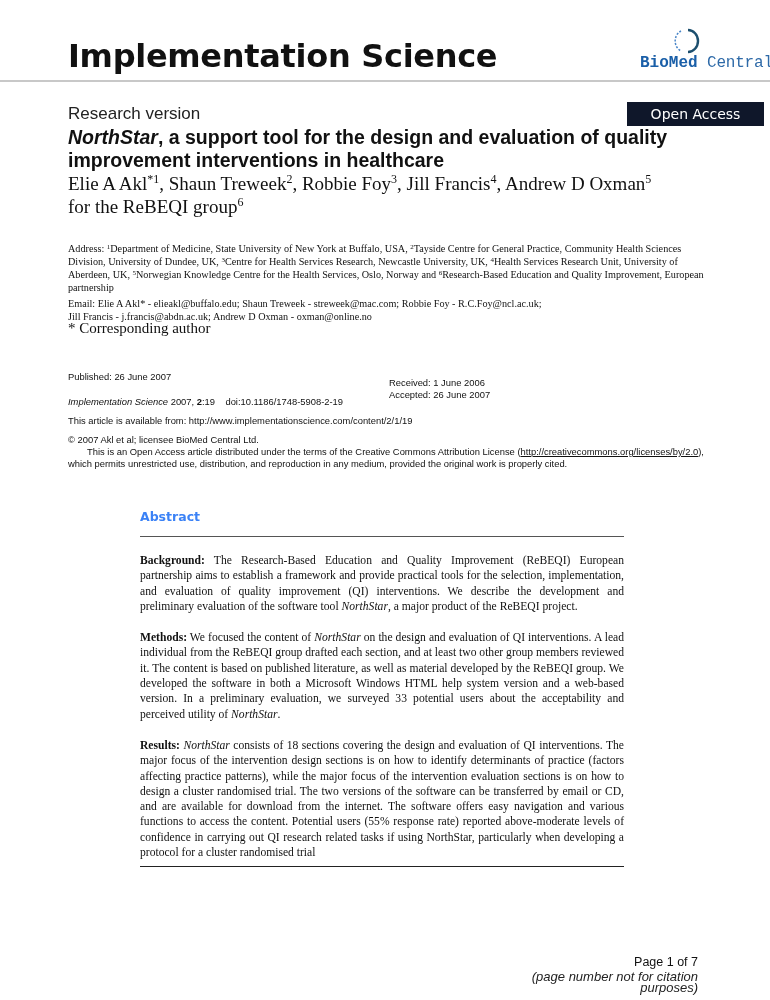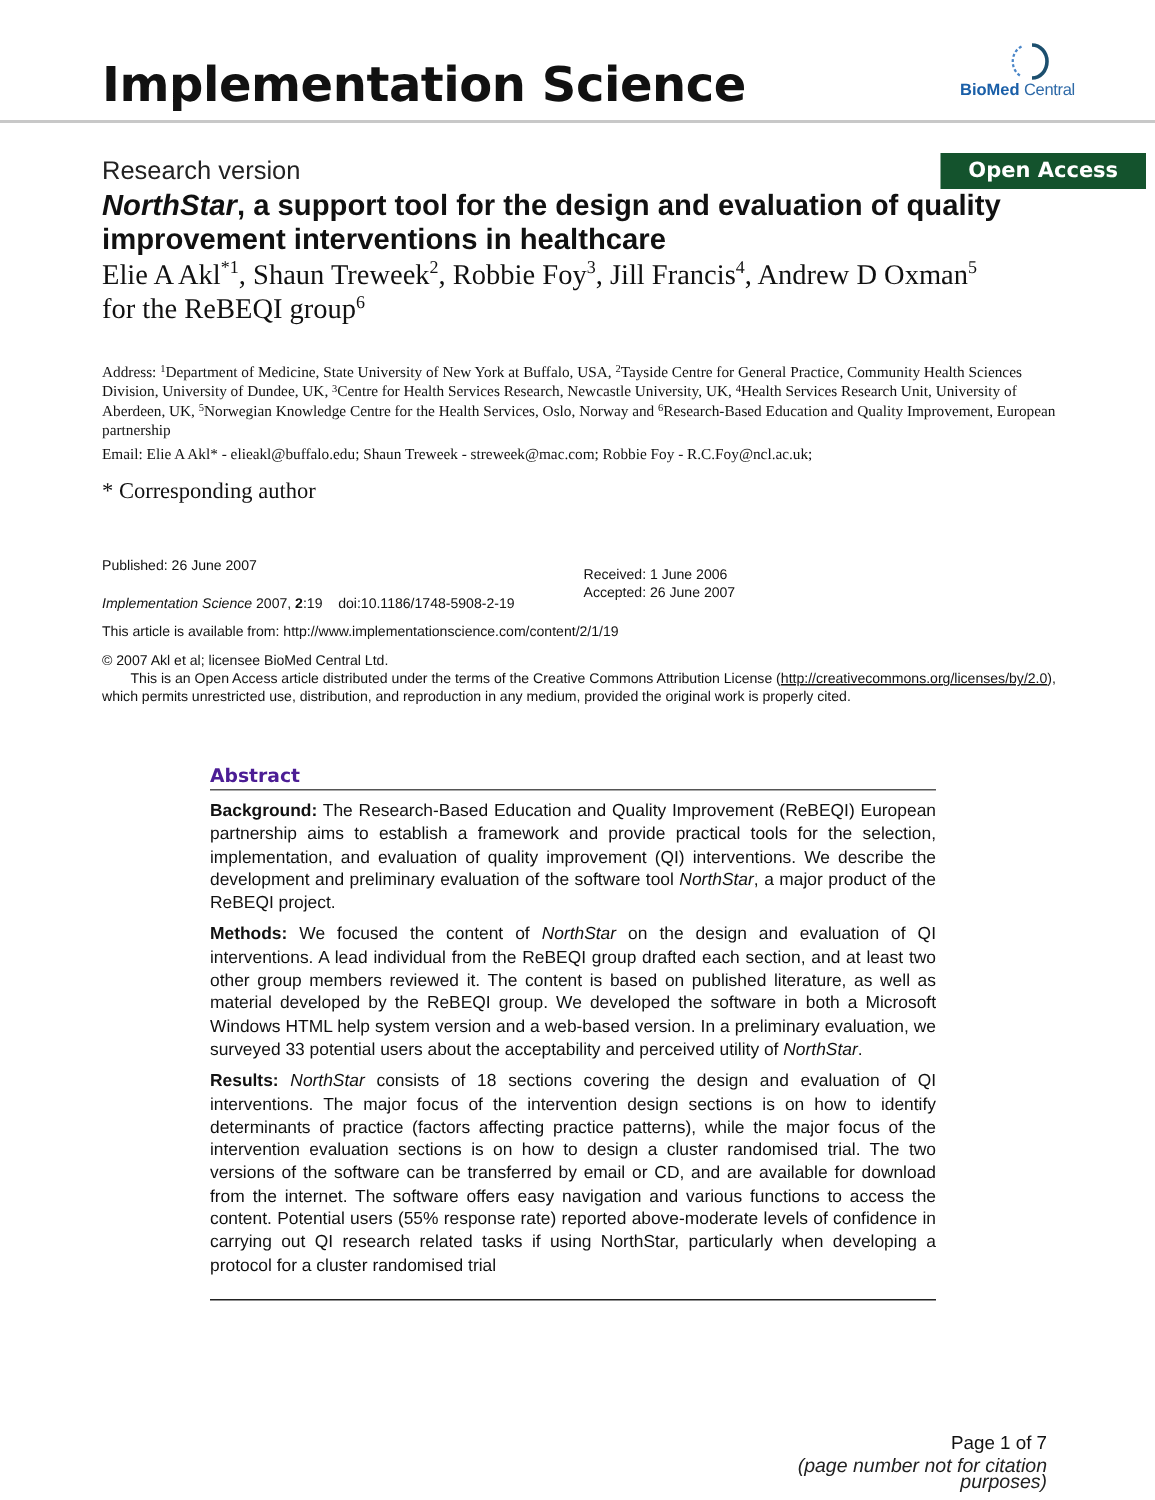--- a/index.html
+++ b/index.html
@@ -46,23 +46,23 @@
       position: absolute;
       left: 30px;
       top: 0;
     }
     .bmc-text {
       position: absolute;
       left: 0;
       top: 26px;
       width: 90px;
       text-align: left;
-      font-size: 11px;
+      font-size: 16px;
       white-space: nowrap;
-      font-family: Liberation Sans, sans-serif;
+      font-family: Liberation Mono, monospace;
     }
     .bmc-bio {
       color: #1a5fa8;
       font-weight: bold;
     }
     .bmc-central {
       color: #2e6aa8;
       letter-spacing: -0.2px;
     }
     .article-type {
@@ -73,24 +73,24 @@
       font-size: 17px;
       color: #222;
       line-height: 20px;
     }
     .open-access {
       position: absolute;
       left: 627px;
       top: 102px;
       width: 137px;
       height: 24px;
-      background: #14532d;
+      background: #0f172a;
       color: #fff;
       font-family: "DejaVu Sans", sans-serif;
-      font-weight: bold;
+      font-weight: normal;
       font-size: 14px;
       line-height: 24px;
       text-align: center;
     }
     .article-title {
       position: absolute;
       left: 68px;
       top: 126px;
       width: 640px;
       font-family: "Liberation Sans", sans-serif;
@@ -164,31 +164,31 @@
       position: absolute;
       left: 140px;
       top: 509px;
       width: 484px;
     }
     .abstract-heading {
       font-family: "DejaVu Sans", sans-serif;
       font-weight: bold;
       font-size: 12.5px;
       line-height: 16px;
-      color: #4c1d95;
-      padding-bottom: 1px;
+      color: #3b82f6;
+      padding-bottom: 11px;
       border-bottom: 1px solid #555;
     }
     .abs-para {
-      font-family: Liberation Sans, sans-serif;
+      font-family: Liberation Serif, serif;
       font-size: 11.6px;
       line-height: 15.3px;
       text-align: justify;
       color: #111;
-      margin: 6px 0 6px 0;
+      margin: 16px 0 6px 0;
     }
     .abs-label {
       font-weight: bold;
     }
     .abs-para em { font-style: italic; }
     .abstract-bottom-rule {
       position: absolute;
       left: 140px;
       top: 866px;
       width: 484px;
@@ -247,20 +247,21 @@
   <span>Robbie Foy</span><sup>3</sup>,
   <span>Jill Francis</span><sup>4</sup>,
   <span>Andrew D Oxman</span><sup>5</sup><br>
   <span>for the ReBEQI group</span><sup>6</sup>
 </div>
 
 <div class="address"><span>Address: </span><sup>1</sup><span>Department of Medicine, State University of New York at Buffalo, USA, </span><sup>2</sup><span>Tayside Centre for General Practice, Community Health Sciences Division, University of Dundee, UK, </span><sup>3</sup><span>Centre for Health Services Research, Newcastle University, UK, </span><sup>4</sup><span>Health Services Research Unit, University of Aberdeen, UK, </span><sup>5</sup><span>Norwegian Knowledge Centre for the Health Services, Oslo, Norway and </span><sup>6</sup><span>Research-Based Education and Quality Improvement, European partnership</span></div>
 
 <div class="emails">
   <div>Email: Elie A Akl* - elieakl@buffalo.edu; Shaun Treweek - streweek@mac.com; Robbie Foy - R.C.Foy@ncl.ac.uk;</div>
+  <div>Jill Francis - j.francis@abdn.ac.uk; Andrew D Oxman - oxman@online.no</div>
 </div>
 
 <div class="corresponding">* Corresponding author</div>
 
 <div class="meta" style="left:68px; top:371px;">Published: 26 June 2007</div>
 <div class="meta" style="left:68px; top:396px;"><em>Implementation Science</em><span> 2007, </span><b>2</b><span>:19</span>&nbsp;&nbsp;&nbsp;&nbsp;<span>doi:10.1186/1748-5908-2-19</span></div>
 <div class="meta" style="left:389px; top:377px;">Received: 1 June 2006</div>
 <div class="meta" style="left:389px; top:389px;">Accepted: 26 June 2007</div>
 <div class="meta" style="left:68px; top:415px;text-align:center;">This article is available from: http://www.implementationscience.com/content/2/1/19</div>
 <div class="meta" style="left:68px; top:434px;">© 2007 Akl et al; licensee BioMed Central Ltd.</div>

